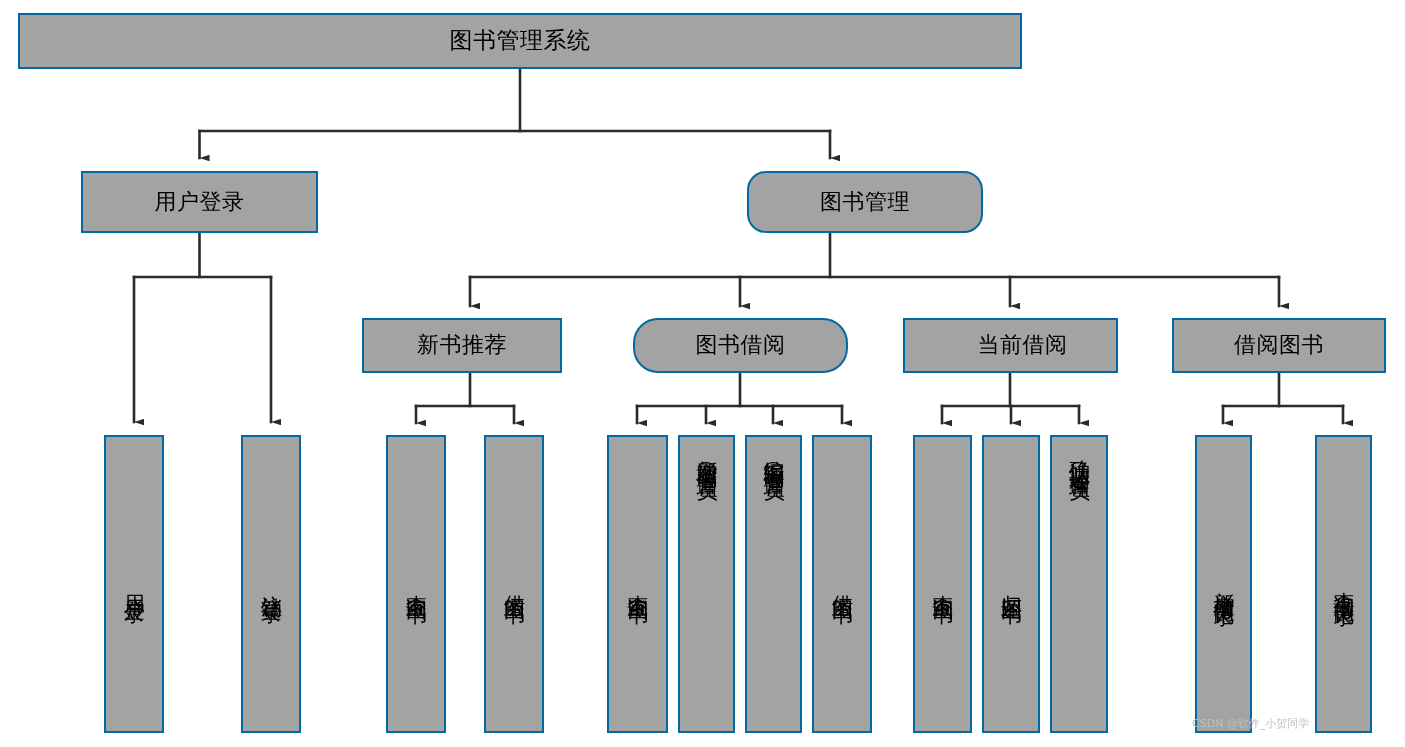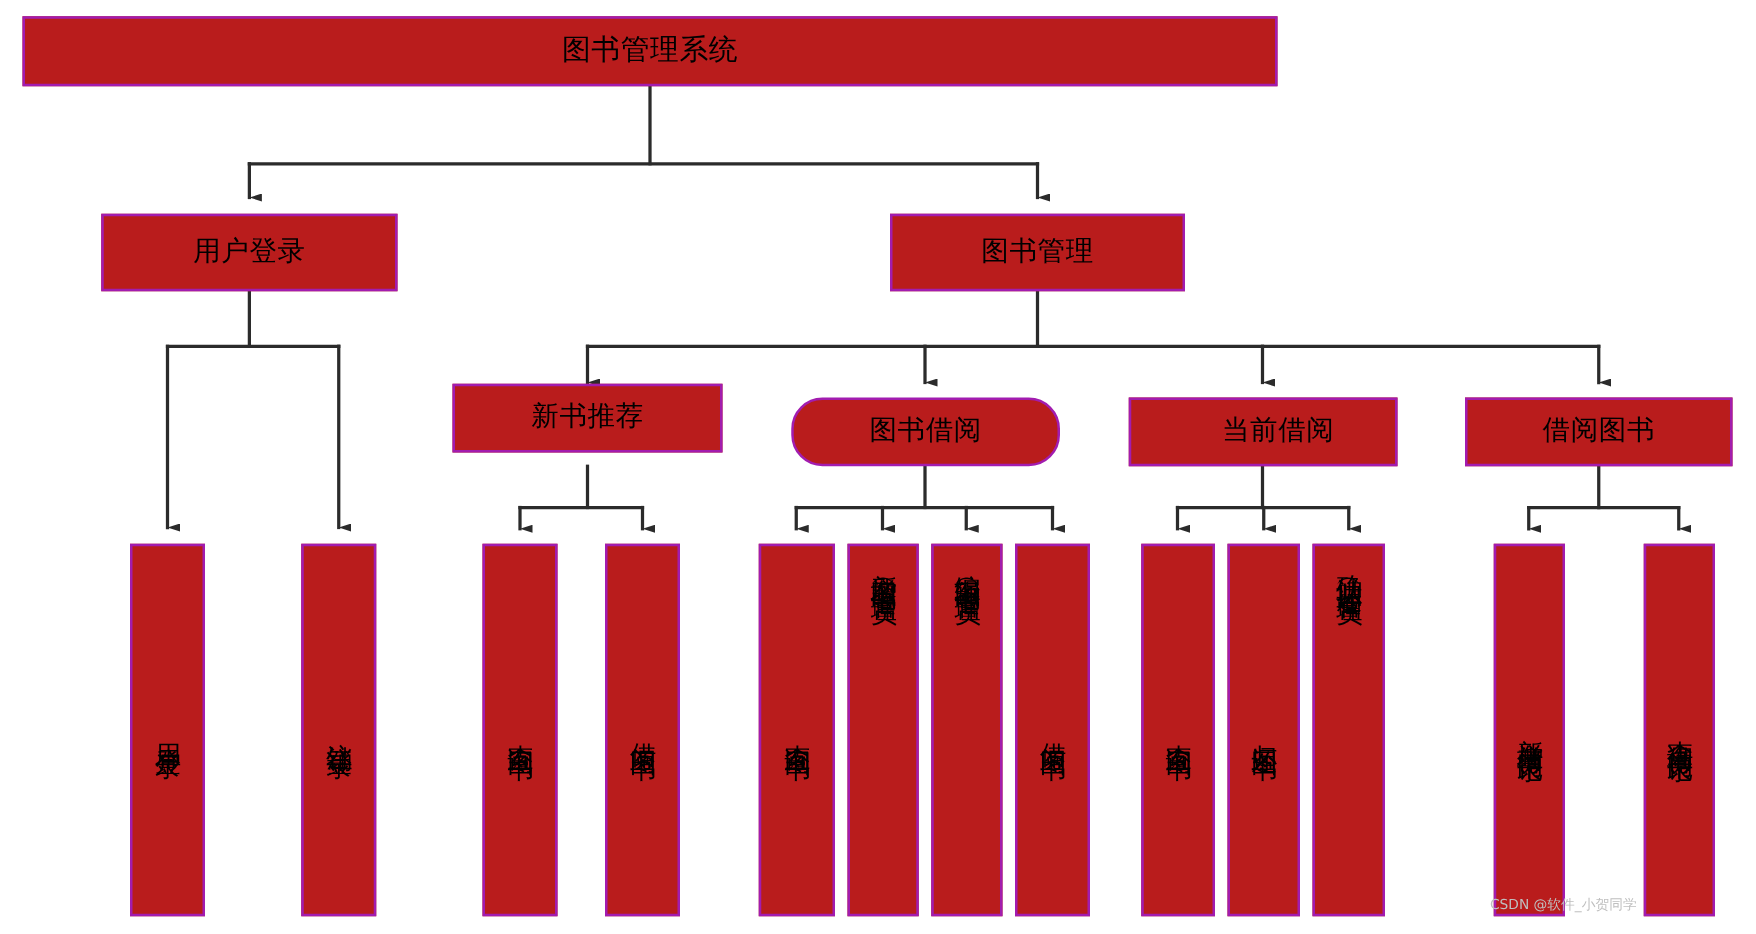--- a/index.html
+++ b/index.html
@@ -22,22 +22,22 @@
     position: absolute;
     left: 0;
     top: 0;
     width: 1405px;
     height: 747px;
     pointer-events: none;
   }
   .node {
     position: absolute;
     box-sizing: border-box;
-    background: #b91c1c;
-    border: 2px solid #a21caf;
+    background: #a3a3a3;
+    border: 2px solid #0369a1;
     display: flex;
     align-items: center;
     justify-content: center;
     color: #000000;
     z-index: 2;
   }
   .node .lbl {
     display: block;
     text-align: center;
     line-height: 1.12;
@@ -134,25 +134,25 @@
     </g>
   </svg>
 
   <div class="node horiz root" style="left:18px; top:13px; width:1004px; height:56px;">
     <span class="lbl">图书管理系统</span>
   </div>
 
   <div class="node horiz" style="left:81px; top:171px; width:237px; height:62px;">
     <span class="lbl">用户登录</span>
   </div>
-  <div class="node horiz" style="left:712px; top:171px; width:236px; height:62px;">
+  <div class="node horiz" style="left:747px; top:171px; width:236px; height:62px;border-radius:19px;">
     <span class="lbl">图书管理</span>
   </div>
 
-  <div class="node horiz" style="left:362px; top:307px; width:216px; height:55px;">
+  <div class="node horiz" style="left:362px; top:318px; width:200px; height:55px;">
     <span class="lbl">新书推荐</span>
   </div>
   <div class="node horiz" style="left:633px; top:318px; width:215px; height:55px;border-radius:25px;">
     <span class="lbl">图书借阅</span>
   </div>
   <div class="node horiz" style="left:903px; top:318px; width:215px; height:55px;padding-left:24px;">
     <span class="lbl">当前借阅</span>
   </div>
   <div class="node horiz" style="left:1172px; top:318px; width:214px; height:55px;">
     <span class="lbl">借阅图书</span>

